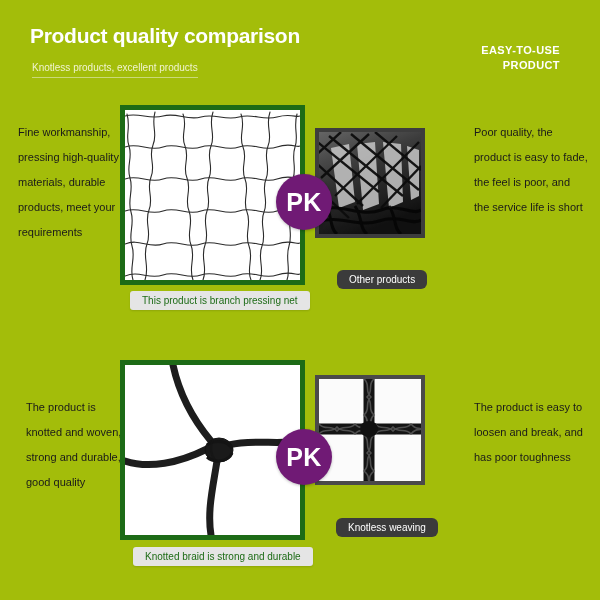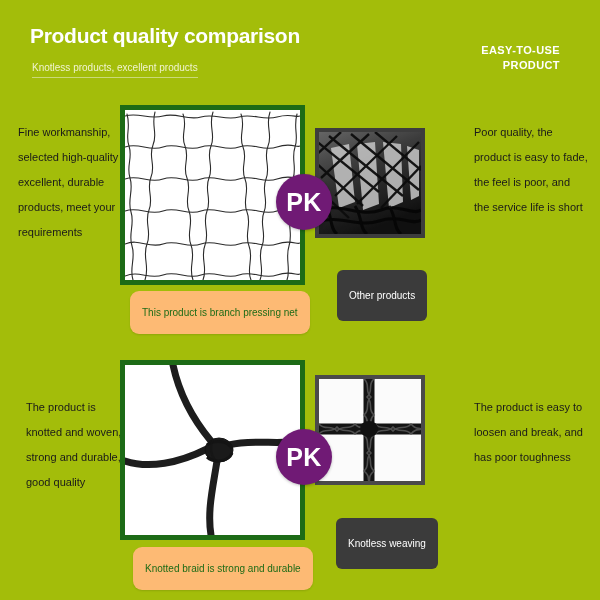--- a/index.html
+++ b/index.html
@@ -95,38 +95,38 @@
     top: 33px;
     border: 4px solid #3d3d3d;
     background: #2a2a2a;
   }
   #panel-bot-main { top: 20px; }
   #panel-bot-other { top: 35px; border-color: #4a4a4a; background: #ffffff; }
 
   
   .caption-white {
     position: absolute;
-    background: #fdba74;
+    background: #e5e5e5;
     color: #1d6b16;
     font-size: 10px;
-    border-radius: 9px;
-    padding: 16px 12px;
+    border-radius: 3px;
+    padding: 4px 12px;
     white-space: nowrap;
     box-shadow: 0 1px 2px rgba(0,0,0,0.12);
   }
   #cap-top-main { left: 130px; top: 196px; }
   #cap-bot-main { left: 133px; top: 207px; }
 
   .caption-dark {
     position: absolute;
     background: #3b3b3b;
     color: #ffffff;
     font-size: 10px;
     border-radius: 6px;
-    padding: 20px 12px;
+    padding: 4px 12px;
     white-space: nowrap;
   }
   #cap-top-other { left: 337px; top: 175px; }
   #cap-bot-other { left: 336px; top: 178px; }
 
   
   .pk {
     position: absolute;
     width: 56px; height: 56px;
     border-radius: 50%;
@@ -155,21 +155,21 @@
     <div id="title">Product quality comparison</div>
     <div id="subtitle">Knotless products, excellent products</div>
     <div id="tagline">
       <div>EASY-TO-USE</div>
       <div>PRODUCT</div>
     </div>
   </div>
 
   <div class="row" id="row-top">
 
-    <div class="side-text left" id="text-top-left">Fine workmanship, selected high-quality excellent, durable products, meet your requirements</div>
+    <div class="side-text left" id="text-top-left">Fine workmanship, pressing high-quality materials, durable products, meet your requirements</div>
 
     <div class="side-text right" id="text-top-right">Poor quality, the product is easy to fade, the feel is poor, and the service life is short</div>
 
     <div class="panel panel-main" id="panel-top-main">
       <svg class="svg-fill" viewBox="0 0 175 170" preserveAspectRatio="none">
         <rect x="0" y="0" width="175" height="170" fill="#ffffff"></rect>
         <g stroke="#2b2b2b" stroke-width="1.1" fill="none" stroke-linecap="round">
           <path d="M2 4 C 6 18, 0 26, 4 36 C 8 48, 1 56, 5 68 C 9 80, 2 90, 6 102 C 10 114, 3 124, 7 136 C 11 148, 4 158, 8 170"></path>
           <path d="M30 2 C 26 16, 33 24, 28 35 C 23 47, 31 55, 26 67 C 21 79, 29 88, 24 100 C 19 112, 27 122, 22 134 C 17 146, 25 157, 20 170"></path>
           <path d="M58 4 C 63 17, 55 25, 60 36 C 65 48, 57 57, 62 68 C 67 80, 59 89, 64 101 C 69 113, 61 123, 66 135 C 71 147, 63 158, 68 170"></path>

